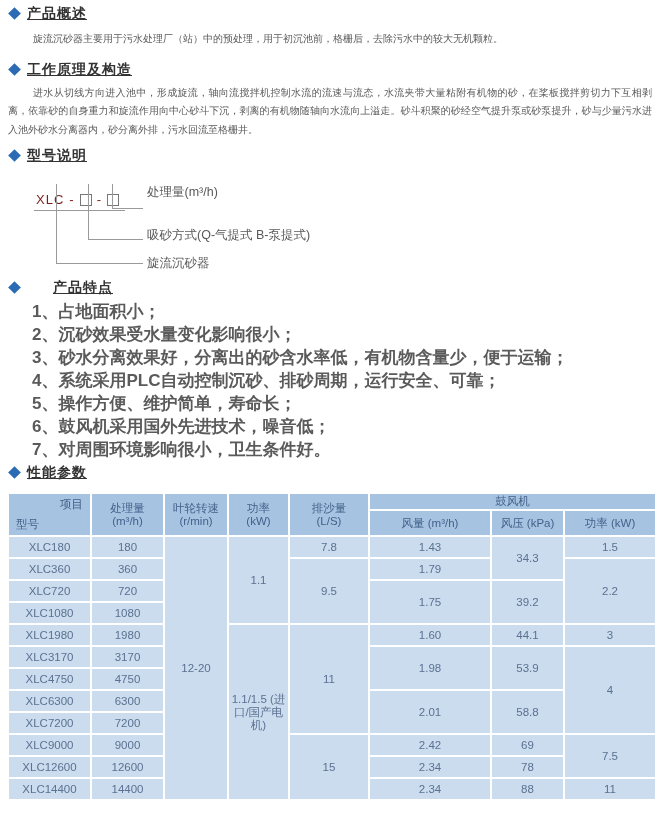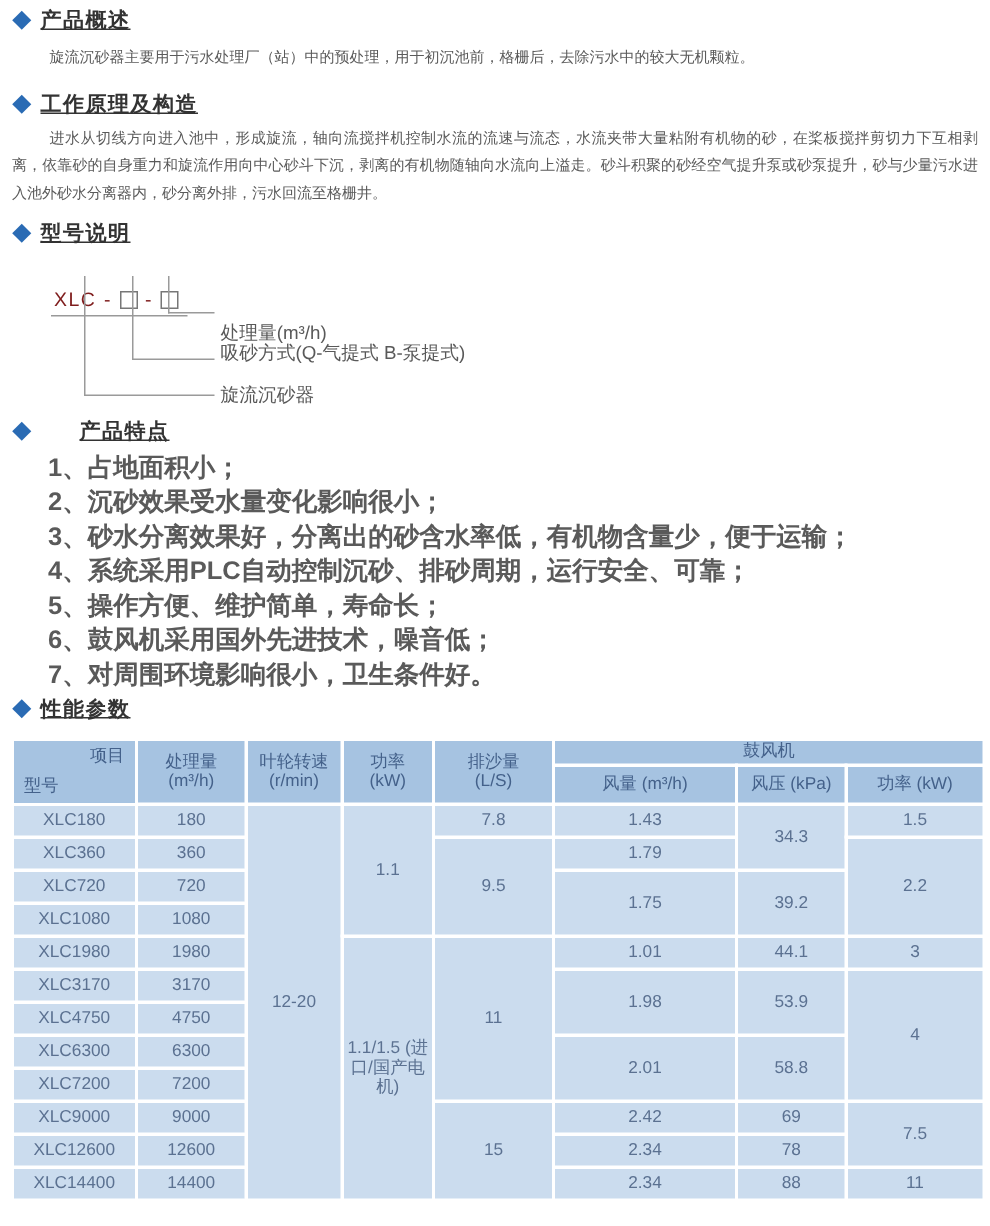--- a/index.html
+++ b/index.html
@@ -34,21 +34,21 @@
     display:inline-flex; align-items:center; gap:5px;
     font-size:13px; color:#7f1d1d; letter-spacing:1px;
     border-bottom:1px solid #999999; padding:0 6px 3px 2px;margin-top:24px;
   }
   .mbox { width:10px; height:10px; border:1px solid #777777; background:#fff; display:inline-block; }
   .conn { position:absolute; border-left:1px solid #9a9a9a; border-bottom:1px solid #9a9a9a; }
   .conn.capacity { left:104px; top:16px; width:30px; height:24px; }
   .conn.suction  { left:80px;  top:16px; width:54px; height:55px; }
   .conn.device   { left:48px;  top:16px; width:86px; height:79px; }
   .dlabel { position:absolute; left:139px; font-size:12.5px; color:#595959; line-height:14px; white-space:nowrap; }
-  .dlabel.capacity { top:47px;text-align:center; }
+  .dlabel.capacity { top:17px;text-align:center; }
   .dlabel.suction  { top:60px; }
   .dlabel.device   { top:88px; }
 
   
   .feature-list { margin:9px 0 0 24px; }
   .feature-item { font-size:17px; color:#5a5a5a; line-height:15px; margin-bottom:8px;font-weight:bold; }
 
   
   table.perf {
     border-collapse:collapse; table-layout:fixed;
@@ -197,21 +197,21 @@
       </tr>
       <tr>
         <td>XLC1080</td>
         <td>1080</td>
       </tr>
       <tr>
         <td>XLC1980</td>
         <td>1980</td>
         <td rowspan="8">1.1/1.5 (进口/国产电机)</td>
         <td rowspan="5">11</td>
-        <td>1.01</td>
+        <td>1.60</td>
         <td>44.1</td>
         <td>3</td>
       </tr>
       <tr>
         <td>XLC3170</td>
         <td>3170</td>
         <td rowspan="2">1.98</td>
         <td rowspan="2">53.9</td>
         <td rowspan="4">4</td>
       </tr>

